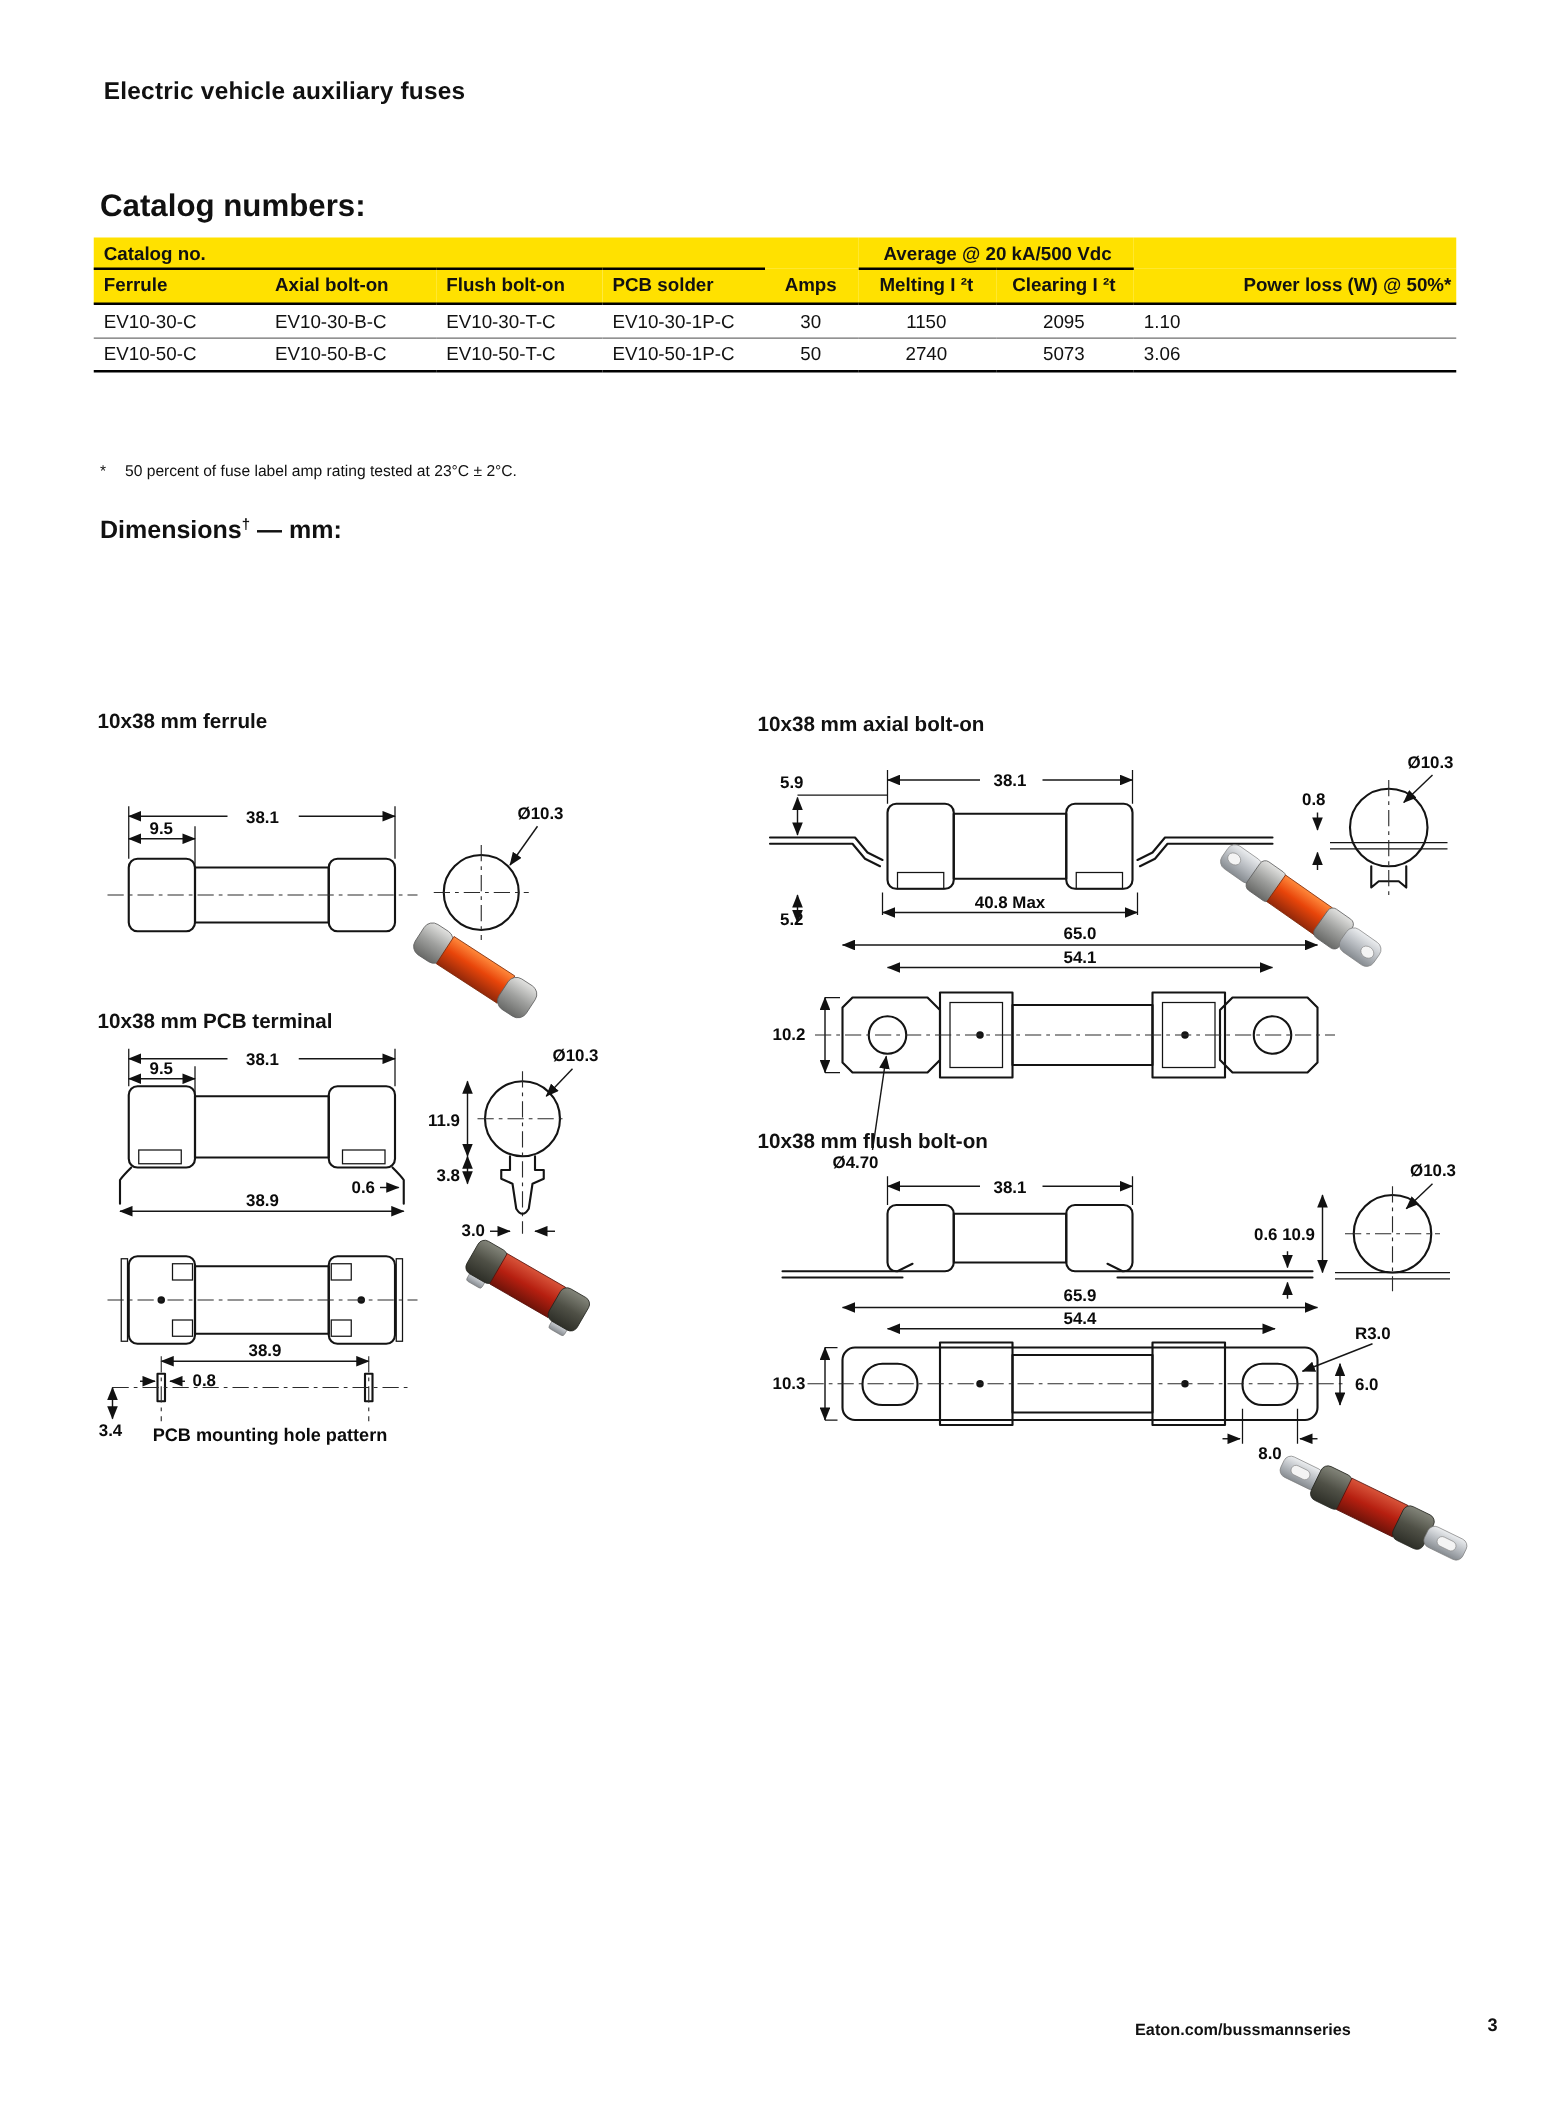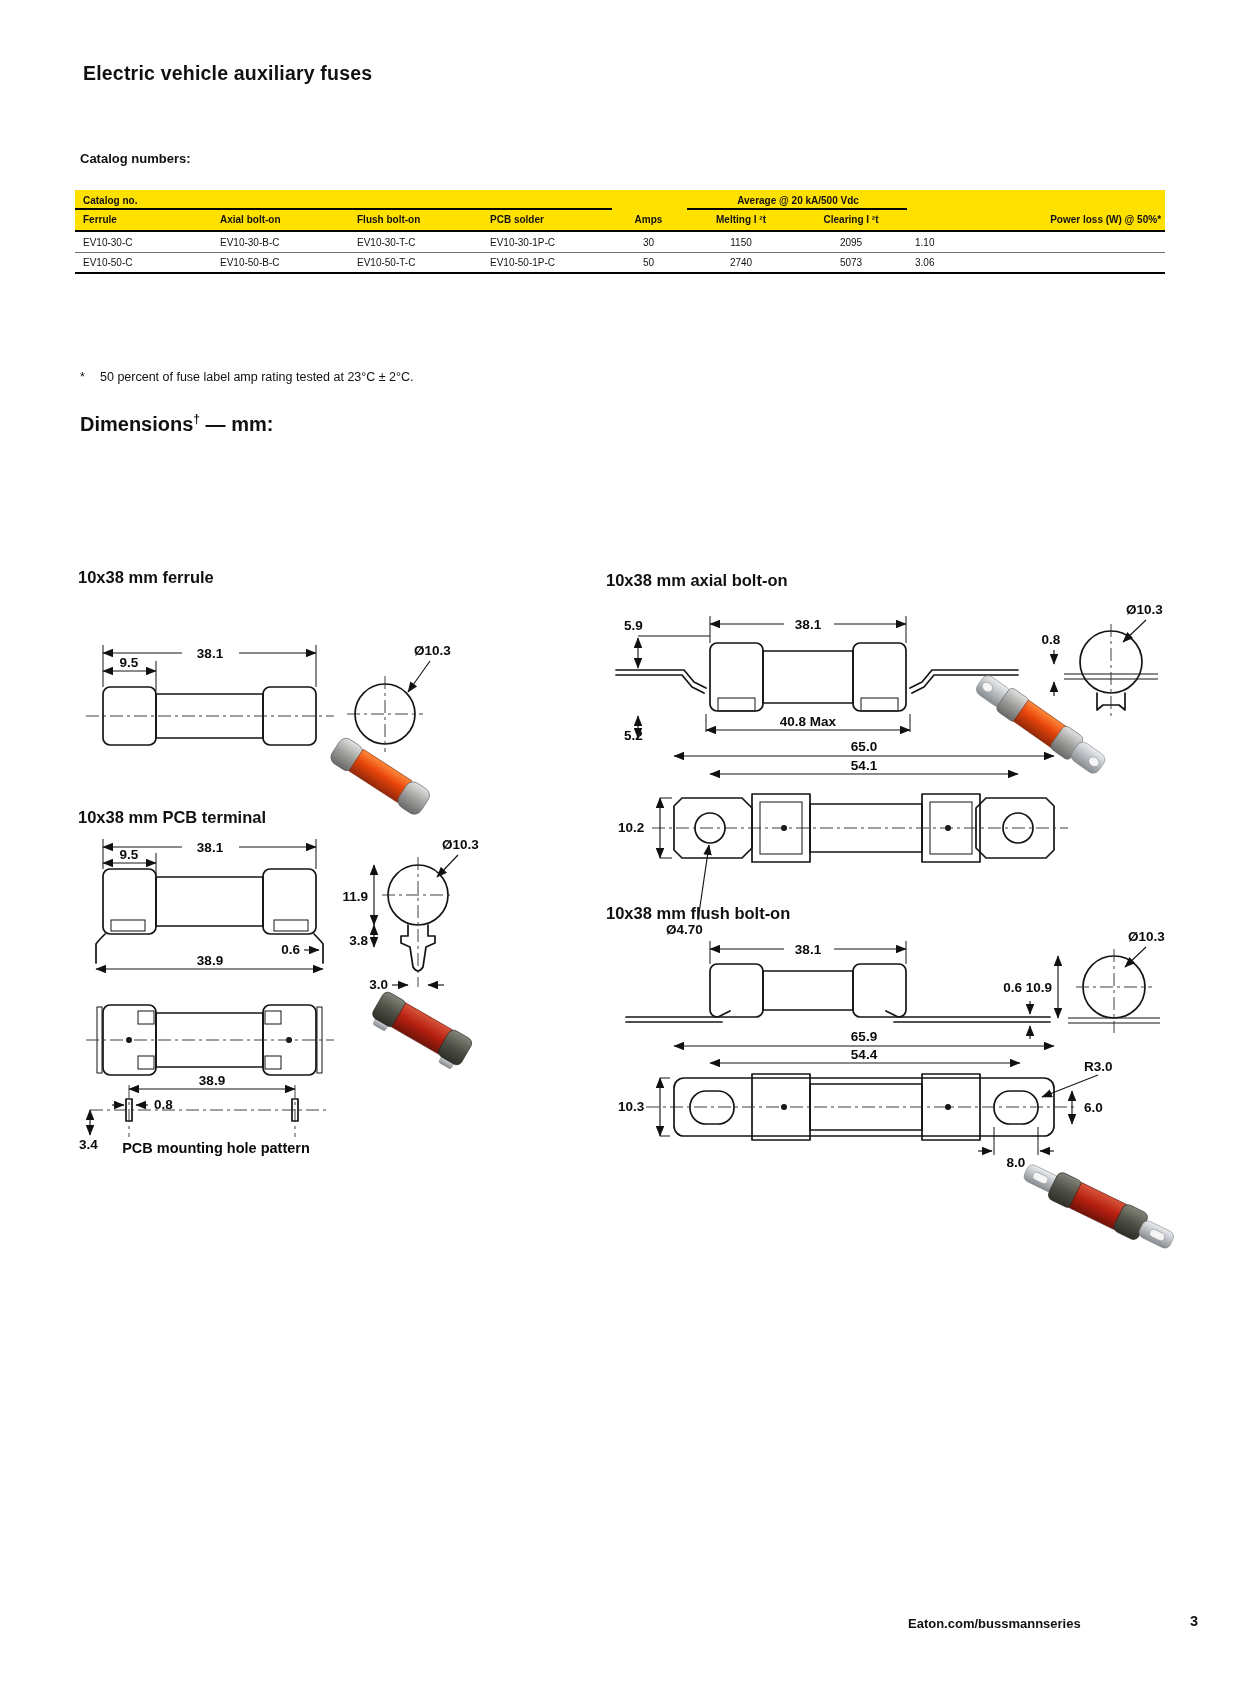--- a/index.html
+++ b/index.html
@@ -1,26 +1,26 @@
 <!DOCTYPE html>
 <html><head>
 <meta charset="utf-8">
 <style>
   html,body{margin:0;padding:0;background:#e9e9e9;}
   .page{position:relative;width:1241px;height:1684px;background:#ffffff;margin:0 auto;
         font-family:"Liberation Sans",sans-serif;color:#111;overflow:hidden;}
   .doc-title{position:absolute;left:83px;top:62px;font-size:19.5px;font-weight:bold;letter-spacing:.2px;text-align:right;}
-  .section-heading{position:absolute;font-size:13px;font-weight:bold;}
+  .section-heading{position:absolute;font-size:25px;font-weight:bold;}
   #catalog-heading{left:80px;top:151px;}
   #dims-heading{left:80px;top:412px;font-size:20px;}
   #dims-heading sup{font-size:12px;}
 
   
   .tbl-wrap{position:absolute;left:75px;top:190px;width:1090px;}
-  table{border-collapse:collapse;width:1090px;table-layout:fixed;font-size:10px;}
+  table{border-collapse:collapse;width:1090px;table-layout:fixed;font-size:15px;}
   thead th{background:#FFE100;font-weight:bold;text-align:left;padding:4px 6px 3px 8px;}
   tr.h1 th.grp{border-bottom:2.4px solid #000;}
   tr.h1 th{padding-top:5px;padding-bottom:2px;}
   tr.h1 th.avg{text-align:center;}
   tr.h2 th{border-bottom:2.2px solid #000;padding-bottom:5px;}
   tr.h2 th.num, td.num{text-align:center;padding-right:10px;}
   tr.h2 th.pl{text-align:right;padding-right:4px;margin-top:24px;}
   tbody td{padding:4.5px 6px 4px 8px;border-bottom:1px solid #6f6f6f;}
   tbody tr:last-child td{border-bottom:2.4px solid #000;}
   td.pl{text-align:left;padding-right:48px;}

